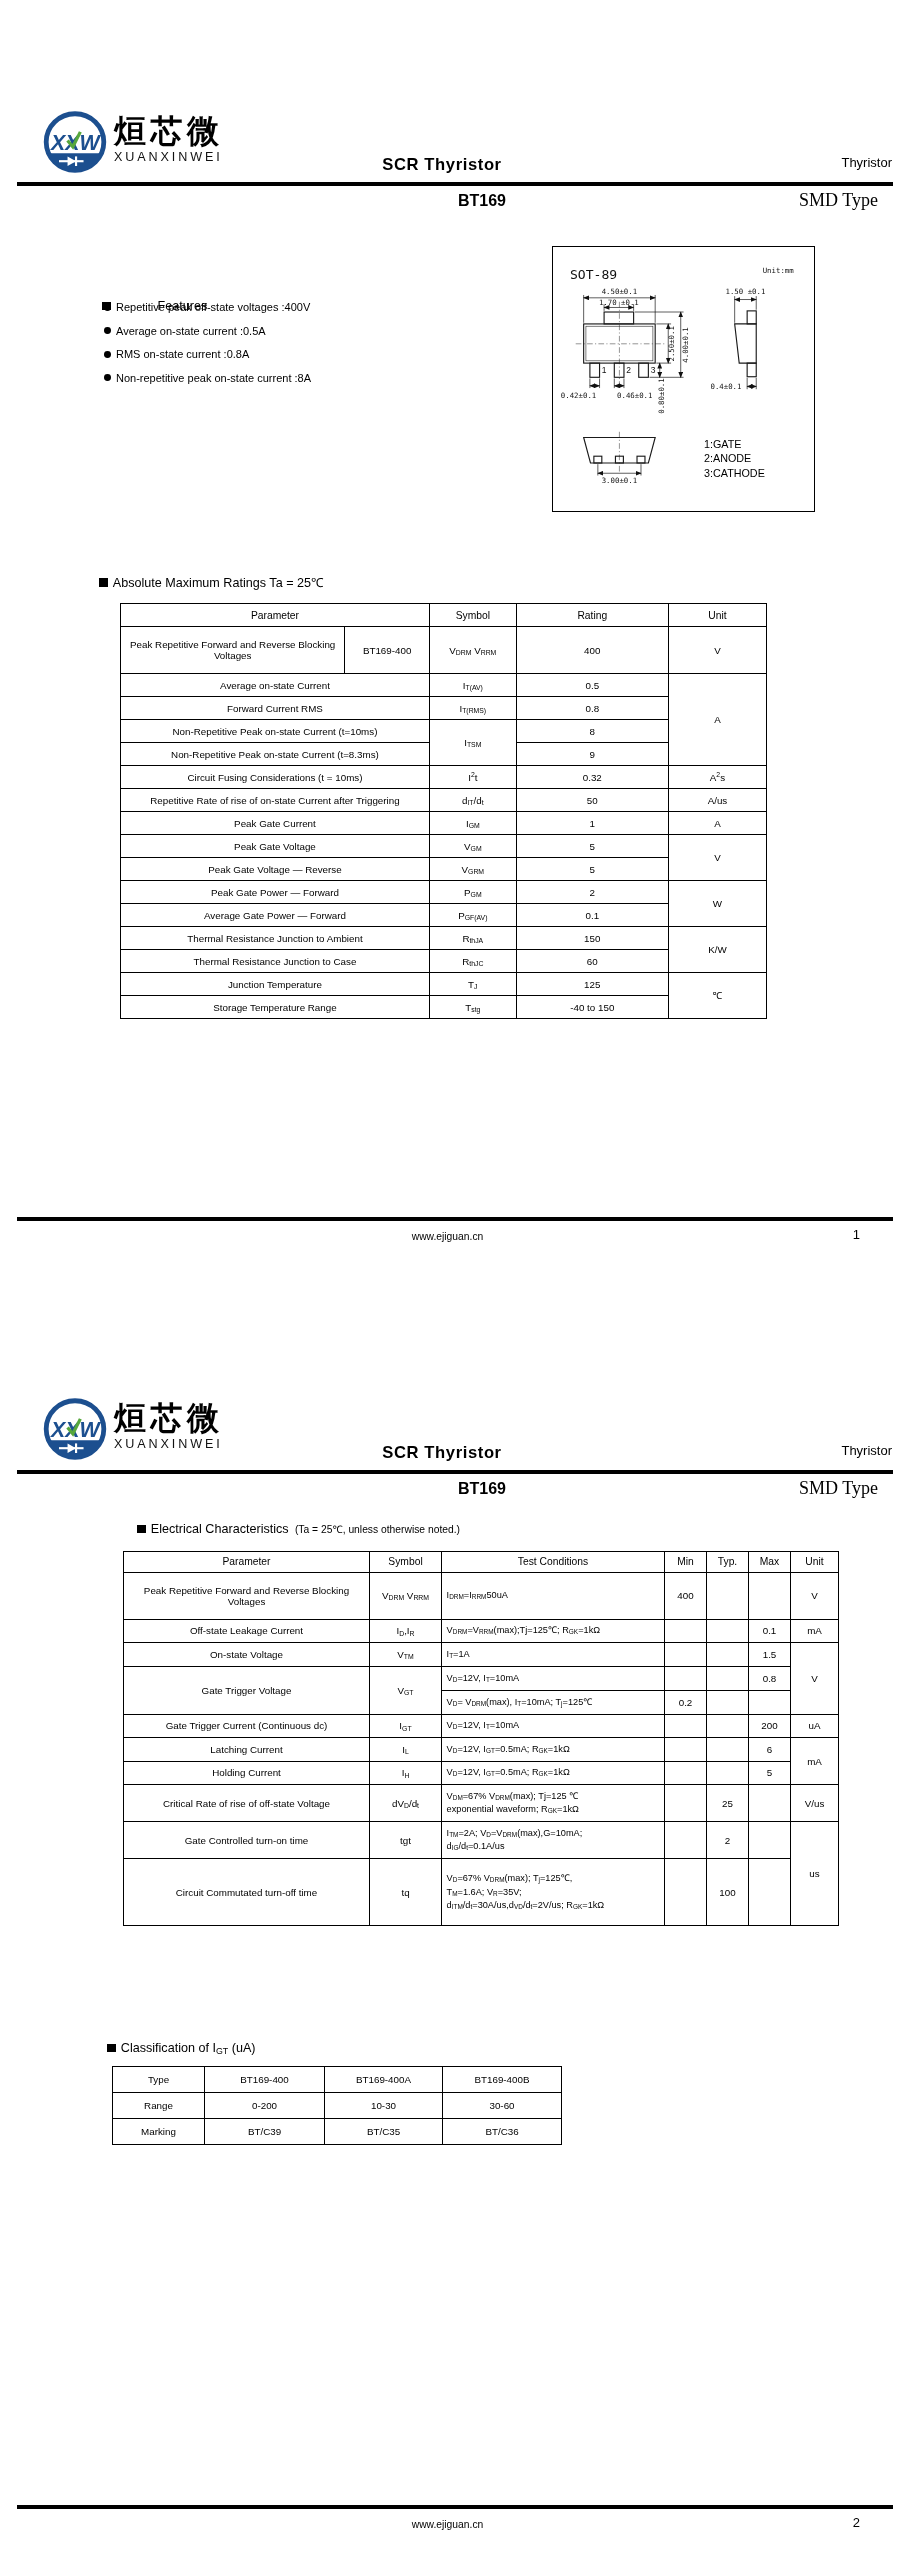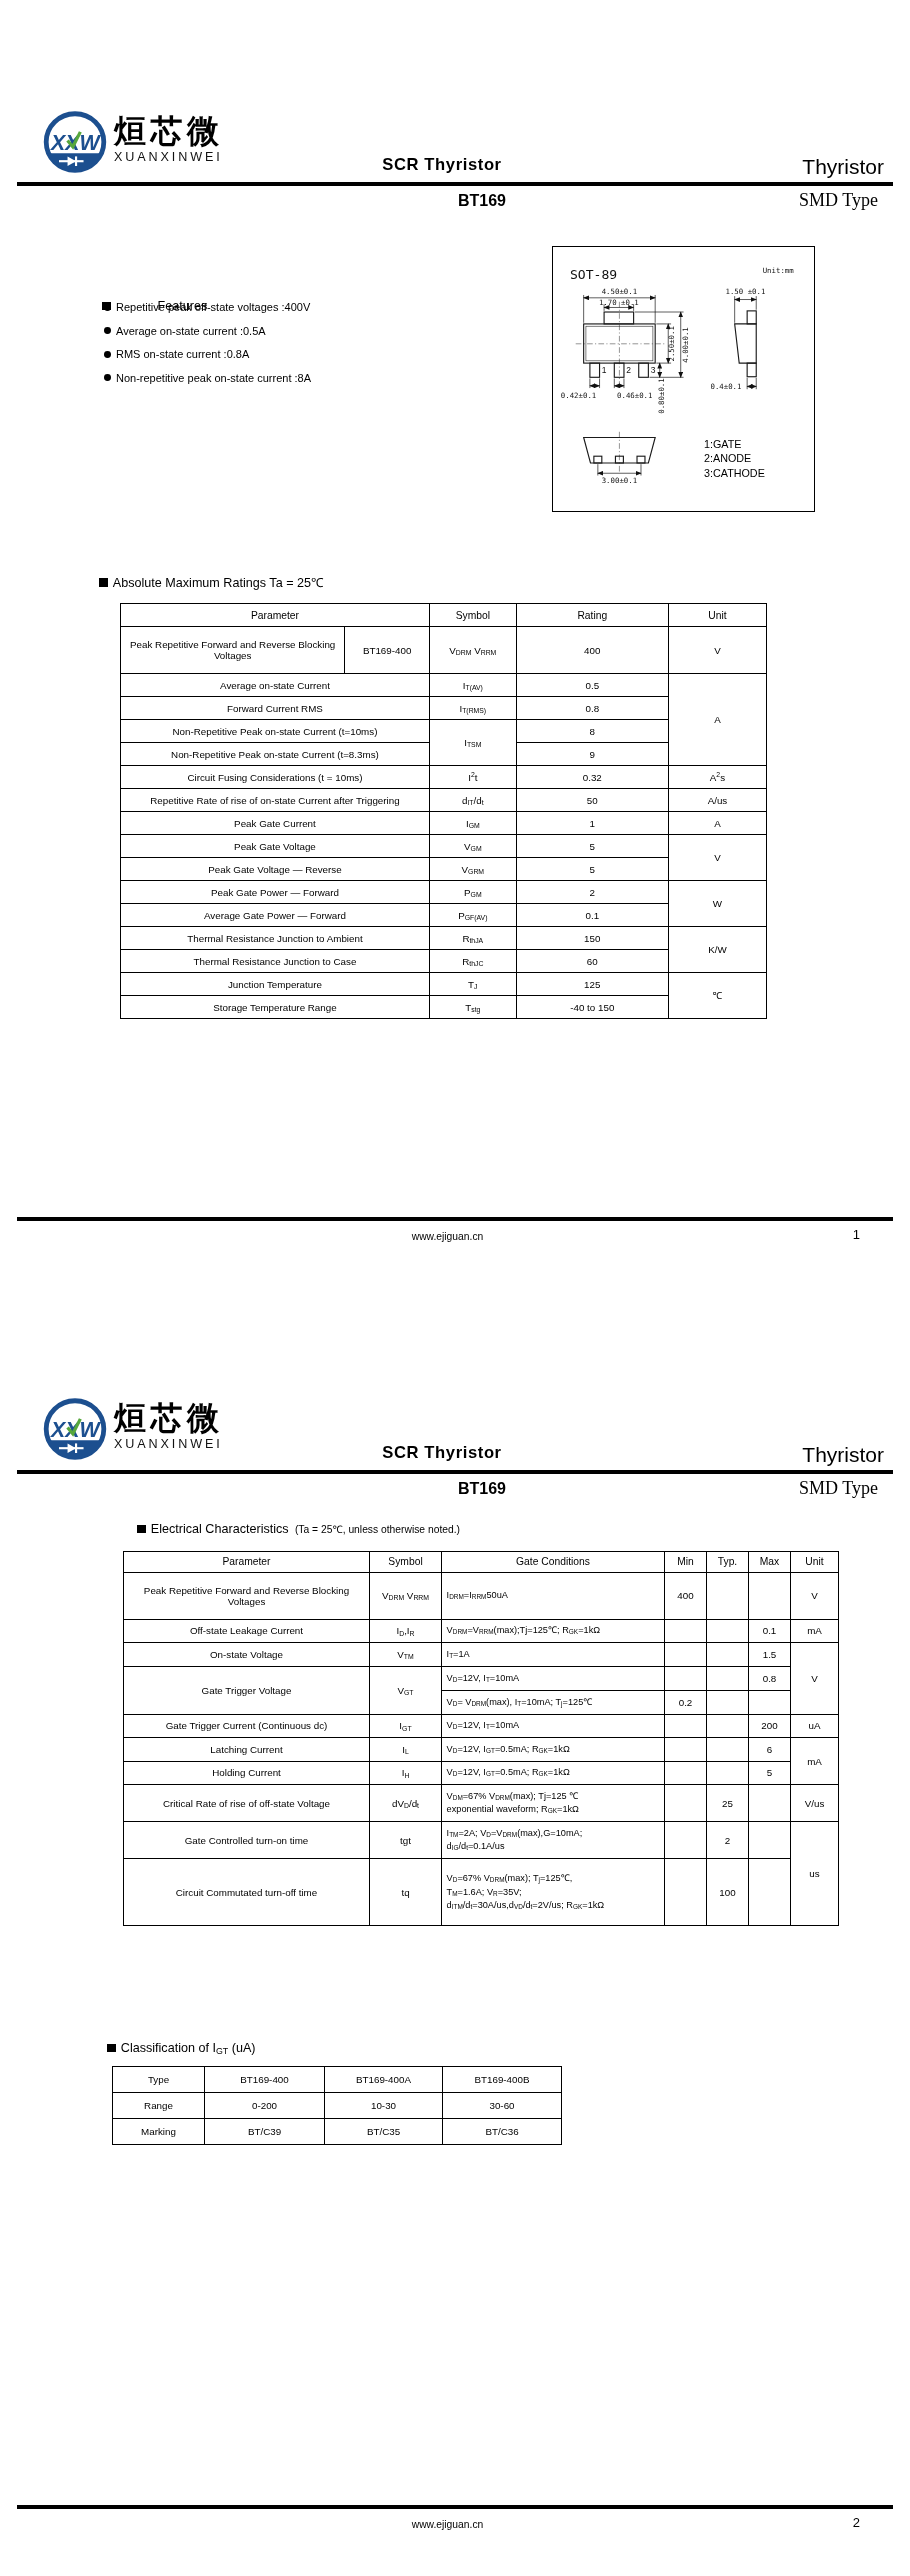--- a/index.html
+++ b/index.html
@@ -8,21 +8,21 @@
   .page{position:absolute;left:0;width:910px;height:1288px;background:#fff;}
   #pg1{top:0;} #pg2{top:1288px;}
 
   
   .logo-block{position:absolute;left:43px;top:110px;display:flex;align-items:flex-start;gap:6.9px;}
   .brand-text{display:flex;flex-direction:column;}
   .brand-cn{font-size:32px;font-weight:bold;line-height:1.35;letter-spacing:4.6px;color:#000;}
   .brand-en{font-size:12.6px;letter-spacing:2.9px;color:#111;margin-top:-3.4px;}
   .doc-type{position:absolute;top:155px;left:0;width:884px;text-align:center;
             font-size:16.6px;font-weight:bold;letter-spacing:0.6px;}
-  .family{position:absolute;top:155px;right:26px;font-size:21px;}
+  .family{position:absolute;top:155px;right:18px;font-size:13px;}
   .hdr-rule{position:absolute;left:17px;top:182px;width:876px;height:4px;background:#000;}
   .part-number{position:absolute;top:192px;left:0;width:884px;text-align:center;
                font-size:16px;font-weight:bold;margin-left:40px;}
   .pkg-type{position:absolute;top:190px;right:32px;font-size:18px;font-family:Liberation Serif, serif;}
 
   
   .sec-title{position:absolute;display:flex;align-items:center;gap:5.2px;font-size:12.6px;}
   .sq{width:8.6px;height:8.6px;background:#000;flex:0 0 auto;}
   .sec-sub{font-size:10.3px;margin-left:1.1px;}
 
@@ -345,21 +345,21 @@
           <col style="width:223px">
           <col style="width:42px">
           <col style="width:42px">
           <col style="width:42px">
           <col style="width:48px">
         </colgroup>
       <tbody>
           <tr class="th">
         <td>Parameter</td>
         <td>Symbol</td>
-        <td>Gate Conditions</td>
+        <td>Test Conditions</td>
         <td>Min</td>
         <td>Typ.</td>
         <td>Max</td>
         <td>Unit</td>
       </tr>
       <tr class="r1">
         <td class="pl">Peak Repetitive Forward and Reverse Blocking Voltages</td>
         <td>V<sub>DRM</sub> V<sub>RRM</sub></td>
         <td class="cond">I<sub>DRM</sub>=I<sub>RRM</sub>50uA</td>
         <td>400</td>

